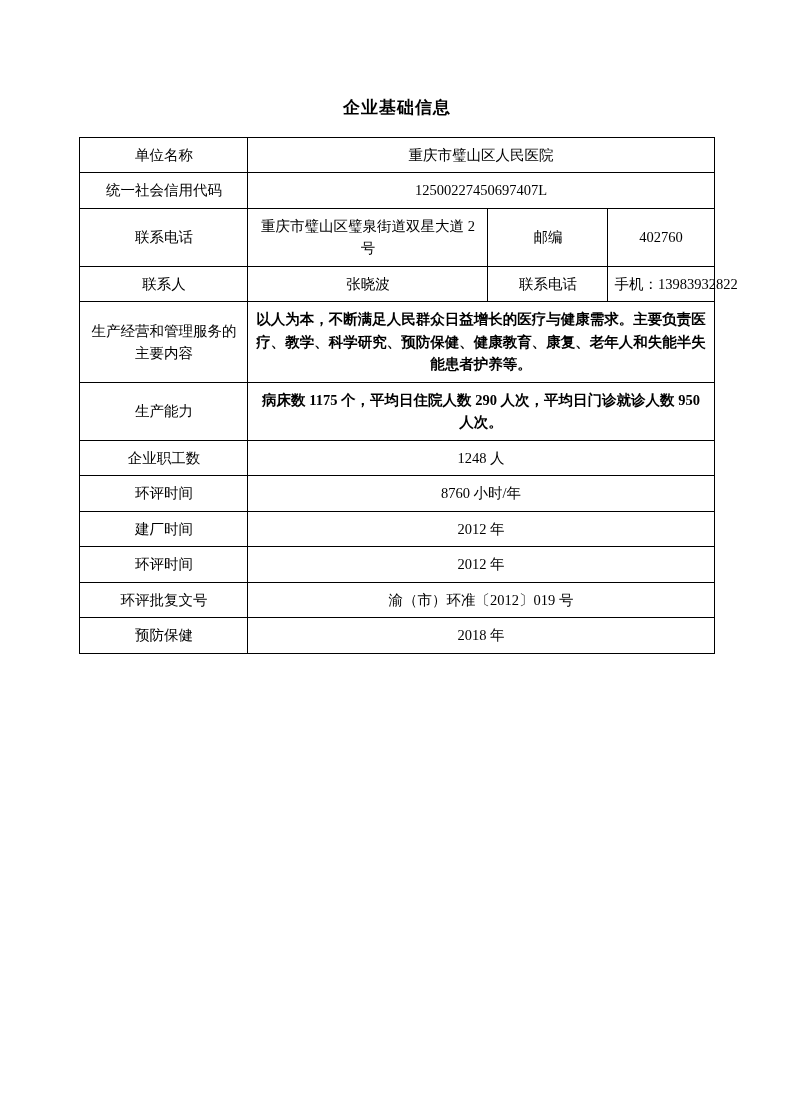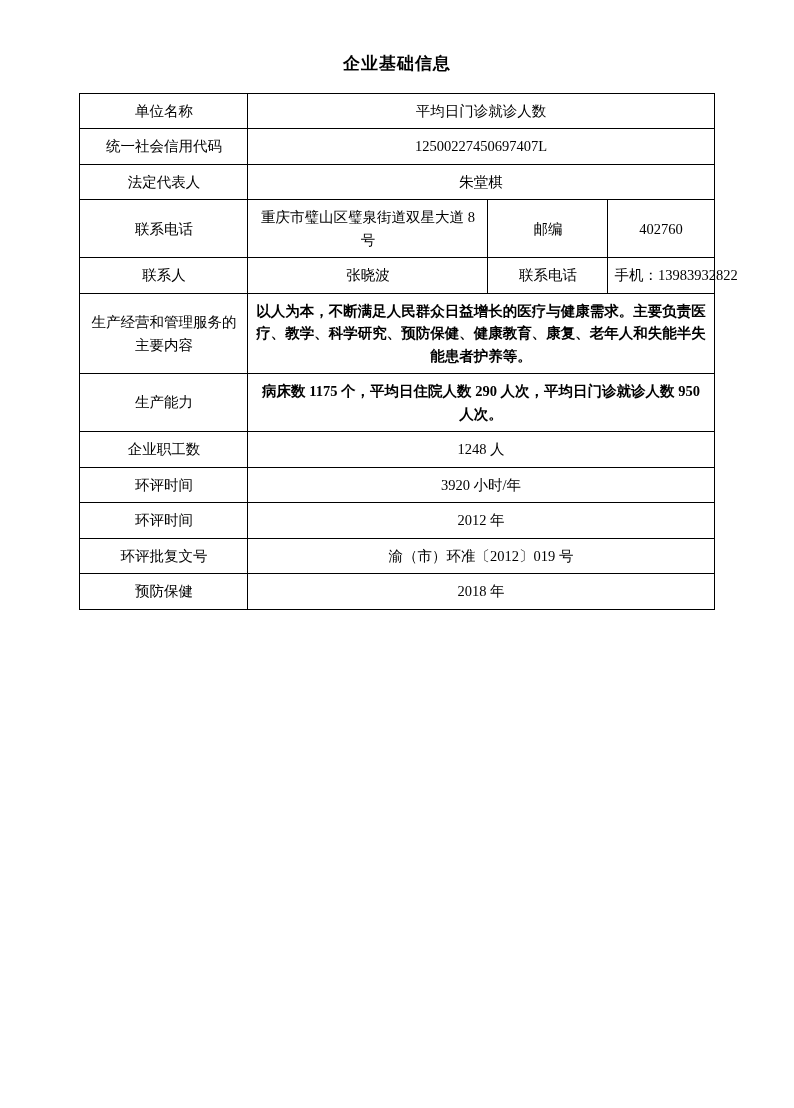--- a/index.html
+++ b/index.html
@@ -19,21 +19,21 @@
     height: 1108px;
     box-sizing: border-box;
     padding: 0;
     position: relative;
   }
   .doc-title {
     text-align: center;
     font-size: 17px;
     font-weight: bold;
     letter-spacing: 1px;
-    margin-top: 52px;
+    margin-top: 96px;
     margin-bottom: 18px;
     font-family: "Liberation Serif", "DejaVu Serif", serif;
   }
   table.info-table {
     border-collapse: collapse;
     width: 634px;
     margin: 4px auto;
     table-layout: fixed;
   }
   table.info-table td {
@@ -83,36 +83,32 @@
     <colgroup>
       <col style="width:168px">
       <col style="width:240px">
       <col style="width:120px">
       <col style="width:106px">
     </colgroup>
     <tbody>
 
       <tr>
         <td class="label">单位名称</td>
-        <td class="value" colspan="3">平均日门诊就诊人数</td>
+        <td class="value" colspan="3">重庆市璧山区人民医院</td>
       </tr>
 
       <tr>
         <td class="label">统一社会信用代码</td>
         <td class="value" colspan="3">12500227450697407L</td>
       </tr>
 
-      <tr>
-        <td class="label">法定代表人</td>
-        <td class="value" colspan="3">朱堂棋</td>
-      </tr>
 
       <tr>
         <td class="label">联系电话</td>
-        <td class="value cell-two-line">重庆市璧山区璧泉街道双星大道 8 号</td>
+        <td class="value cell-two-line">重庆市璧山区璧泉街道双星大道 2 号</td>
         <td class="value">邮编</td>
         <td class="value">402760</td>
       </tr>
 
 
       <tr>
         <td class="label">联系人</td>
         <td class="value">张晓波</td>
         <td class="value nowrap">联系电话</td>
         <td class="value nowrap">手机：13983932822</td>
@@ -128,23 +124,27 @@
         <td class="value-left" colspan="3">病床数 1175 个，平均日住院人数 290 人次，平均日门诊就诊人数 950 人次。</td>
       </tr>
 
       <tr>
         <td class="label">企业职工数</td>
         <td class="value" colspan="3">1248 人</td>
       </tr>
 
       <tr>
         <td class="label">环评时间</td>
-        <td class="value" colspan="3">3920 小时/年</td>
+        <td class="value" colspan="3">8760 小时/年</td>
       </tr>
 
+      <tr>
+        <td class="label">建厂时间</td>
+        <td class="value" colspan="3">2012 年</td>
+      </tr>
 
       <tr>
         <td class="label">环评时间</td>
         <td class="value" colspan="3">2012 年</td>
       </tr>
 
       <tr>
         <td class="label">环评批复文号</td>
         <td class="value" colspan="3">渝（市）环准〔2012〕019 号</td>
       </tr>

